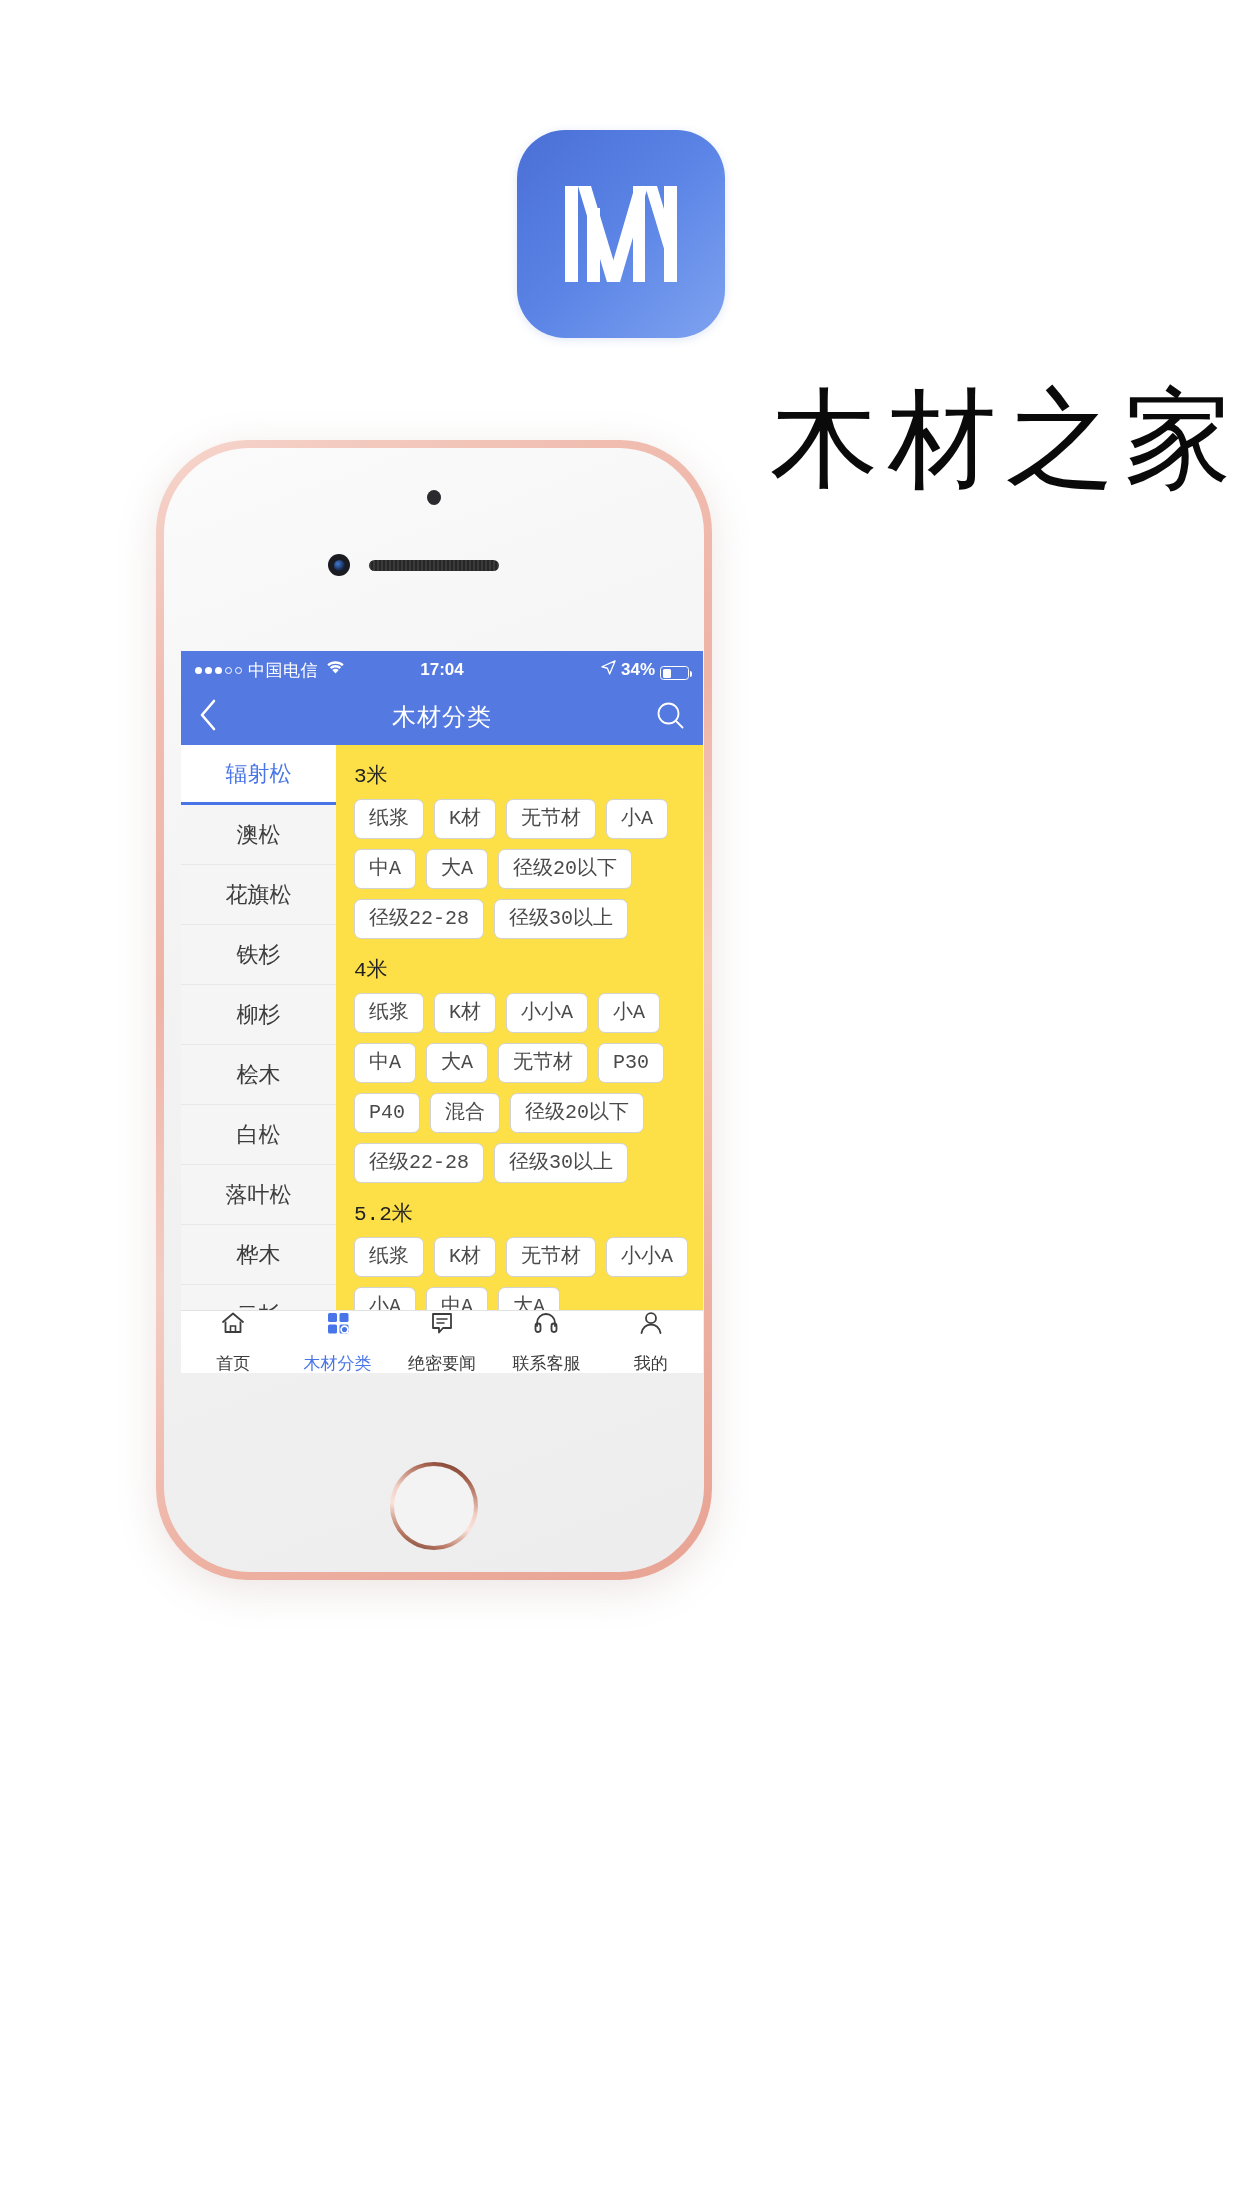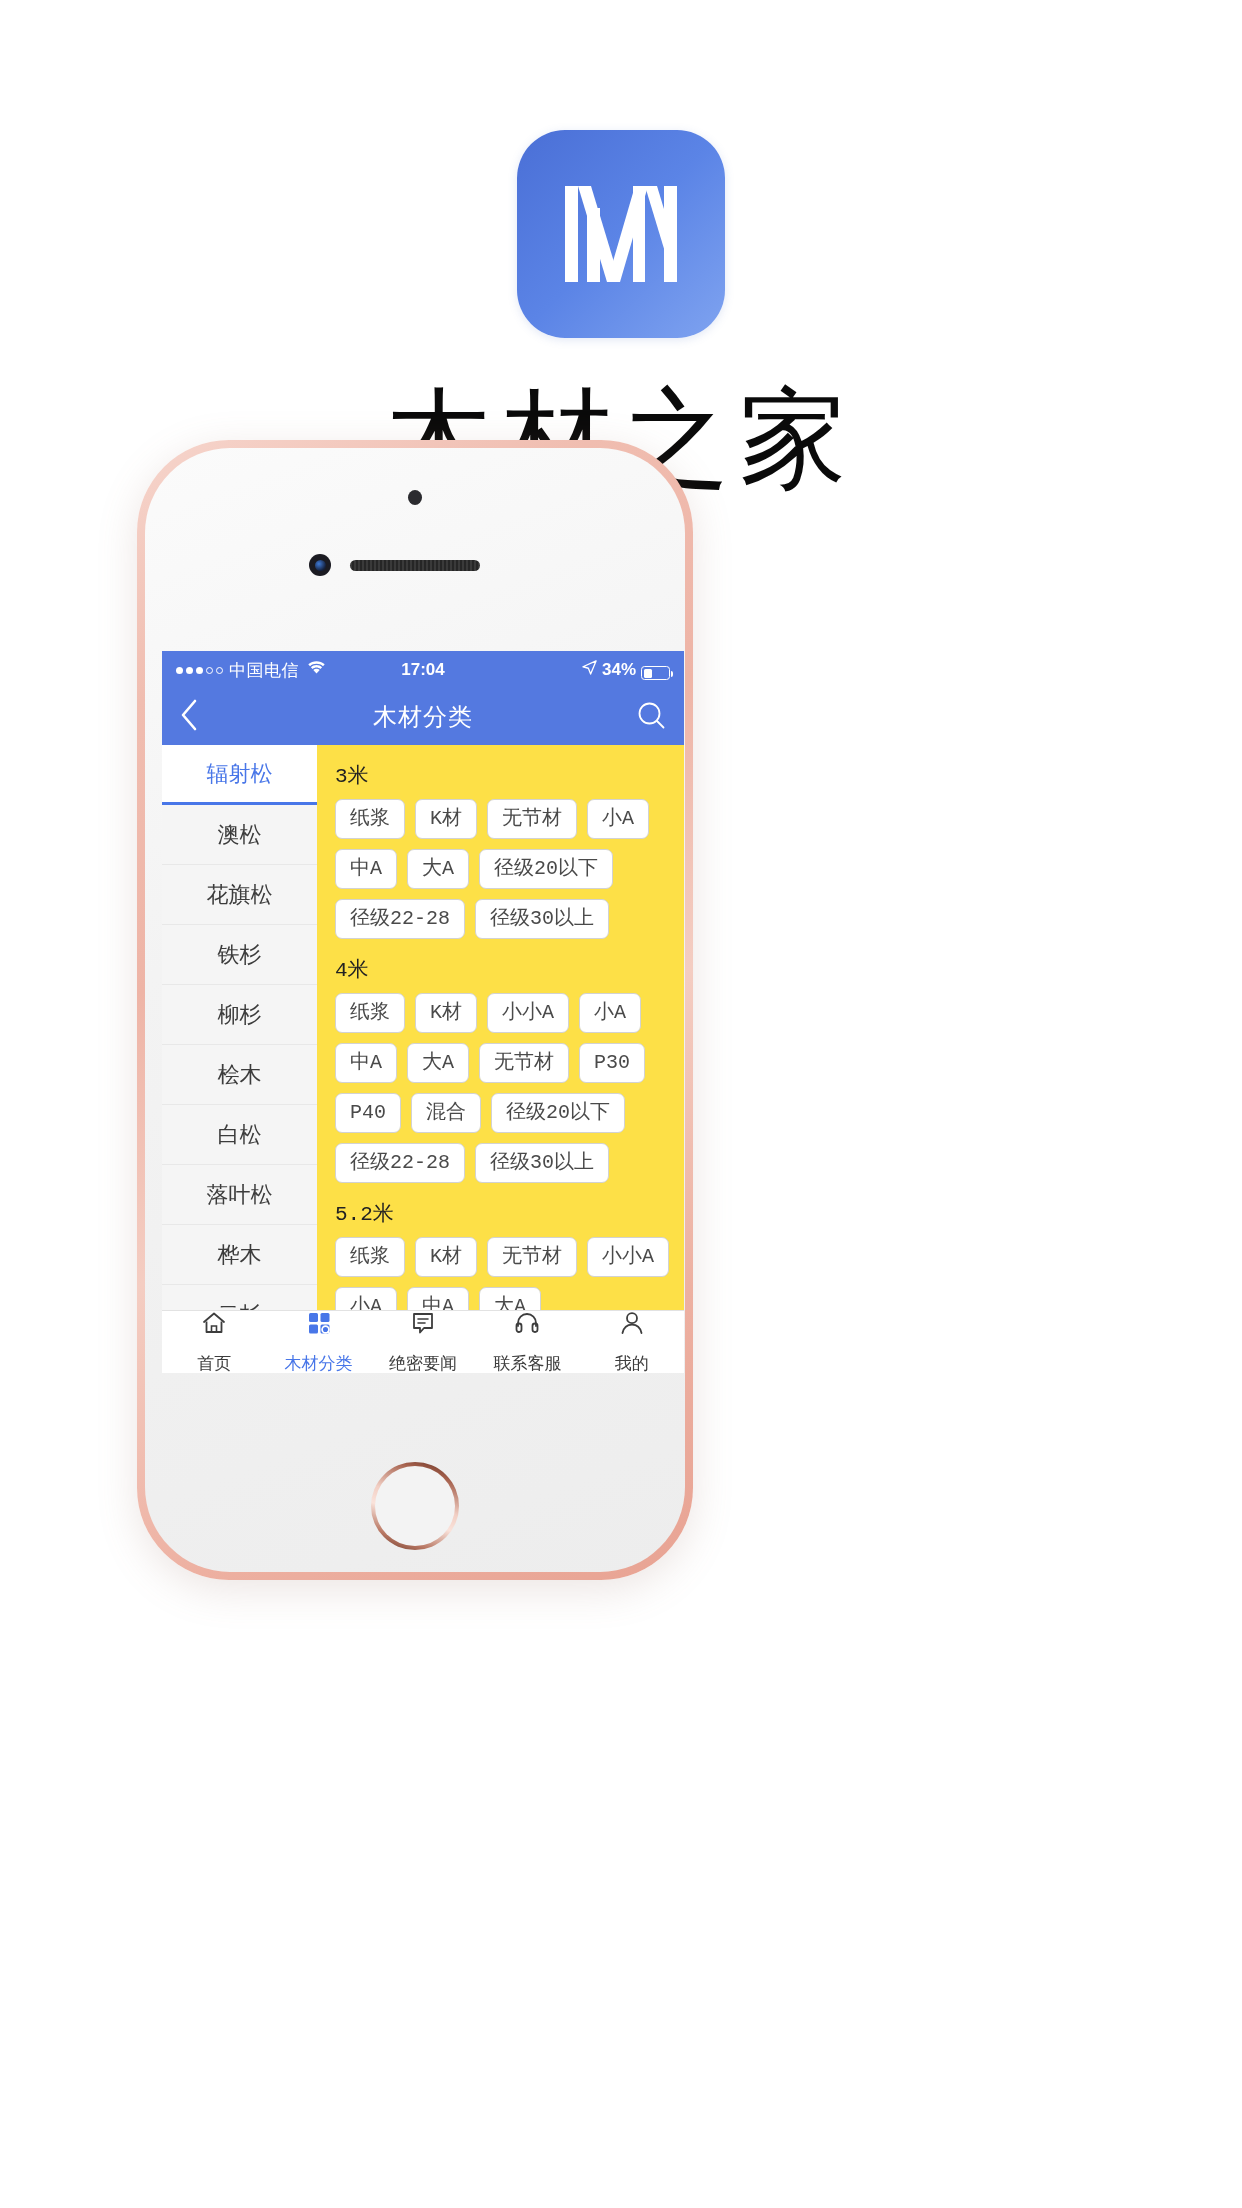--- a/index.html
+++ b/index.html
@@ -16,29 +16,29 @@
   .app-icon{
     position:absolute; left:517px; top:130px; width:208px; height:208px;
     border-radius:48px;
     background:linear-gradient(135deg,#4a6fd6 0%,#5b84e6 50%,#7fa3f0 100%);
     box-shadow:0 2px 10px rgba(90,120,200,.18);
     overflow:hidden;
   }
   .app-icon svg{ position:absolute; left:0; top:0; }
   .brand-title{
     position:absolute; left:0; top:380px; width:1242px;
-    text-align:center;
+    text-align:right;
     font-size:108px; line-height:1.1; letter-spacing:10px;
     color:#0a0a0a; font-weight:400;
     font-family:"DejaVu Sans","Liberation Sans",sans-serif;
   }
 
   
   .phone{
-    position:absolute; left:137px; top:440px;
+    position:absolute; left:156px; top:440px;
     width:556px; height:1140px;
     border-radius:92px;
     background:linear-gradient(150deg,#f6d5cc 0%,#f0bdb0 18%,#eeb4a6 38%,#f4cdc2 58%,#edb0a1 80%,#e8a393 100%);
     padding:8px;
     box-shadow:0 10px 40px rgba(150,110,100,.18);
   }
   .phone-body{
     position:relative; width:100%; height:100%;
     border-radius:85px;
     background:linear-gradient(160deg,#fbfbfb 0%,#f3f3f3 40%,#ededed 100%);

